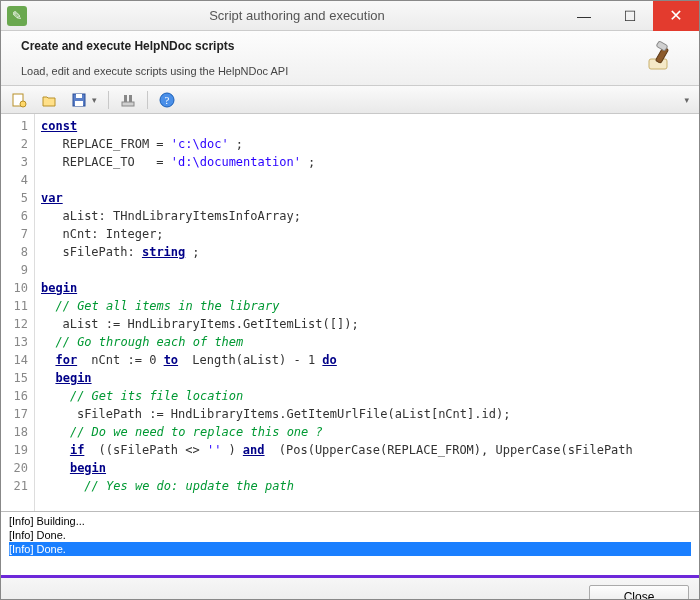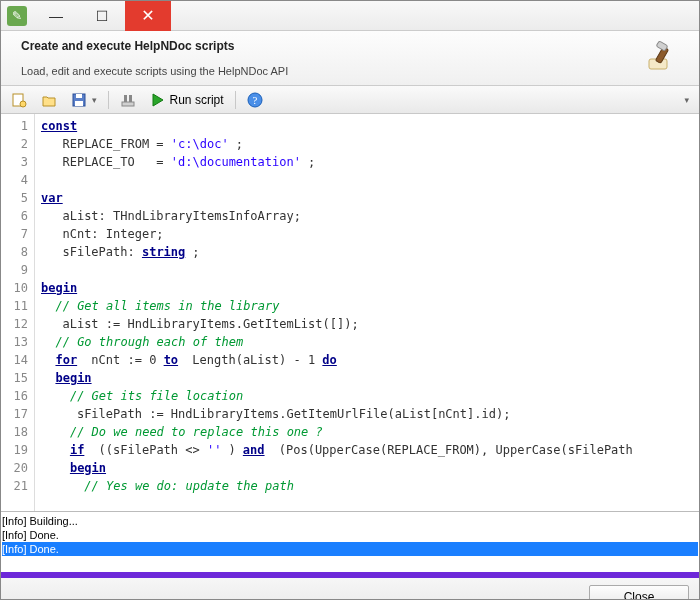--- a/index.html
+++ b/index.html
@@ -88,23 +88,23 @@
   }
   .kw { color: #000088; font-weight: bold; text-decoration: underline; }
   .str { color: #2a00ff; }
   .cm { color: #009933; font-style: italic; }
   .id { color: #333; margin-left: 7px; }
   .output {
     height: 66px;
     background: #fff;
     font-family: "Segoe UI", Tahoma, sans-serif;
     font-size: 11px;
-    padding: 2px 1px;
-    overflow: hidden;
-    border-bottom: 6px solid #6d28d9;
+    padding: 2px 8px;
+    overflow: hidden;
+    border-bottom: 3px solid #6d28d9;
     line-height: 14px;
   }
   .output .line.sel { background: #1a7fff; color: #fff; }
   .footer {
     height: 38px;
     background: linear-gradient(#f6f6f6,#e8e8e8);
     display: flex; align-items: center; justify-content: flex-end;
     padding: 0 10px;
   }
   .footer .btn {
@@ -114,20 +114,21 @@
     display: flex; align-items: center; justify-content: center;
     font-size: 12px;
   }
   svg { display: block; }
 </style>
 </head>
 <body>
 
 <div class="titlebar">
   <div class="app-icon">✎</div>
+  <div class="title">Script authoring and execution</div>
   <div class="winbtn">—</div>
   <div class="winbtn">☐</div>
   <div class="winbtn close">✕</div>
 </div>
 
 <div class="header">
   <div class="header-text">
     <div class="h-title">Create and execute HelpNDoc scripts</div>
     <div class="h-sub">Load, edit and execute scripts using the HelpNDoc API</div>
   </div>
@@ -160,26 +161,20 @@
       </svg>
     <span class="drop">▾</span>
   </div>
   <div class="tsep"></div>
   <div class="tbtn">
     <svg width="16" height="16">
         <rect x="2" y="10" width="12" height="4" fill="#d0d0d0" stroke="#888"></rect>
         <rect x="4" y="3" width="3" height="7" fill="#888"></rect>
         <rect x="9" y="3" width="3" height="7" fill="#888"></rect>
       </svg>
-  </div>
-  <div class="tbtn">
-    <svg width="16" height="16">
-        <polygon points="3,2 13,8 3,14" fill="#2aa52a" stroke="#127a12"></polygon>
-      </svg>
-    <span>Run script</span>
   </div>
   <div class="tsep"></div>
   <div class="tbtn">
     <svg width="16" height="16">
         <circle cx="8" cy="8" r="7" fill="#4a8fe8" stroke="#1a5fb8"></circle>
         <text x="8" y="12" text-anchor="middle" fill="#fff" font-size="11" font-family="Georgia">?</text>
       </svg>
   </div>
   <div class="tspacer"></div>
   <div class="tbtn">

